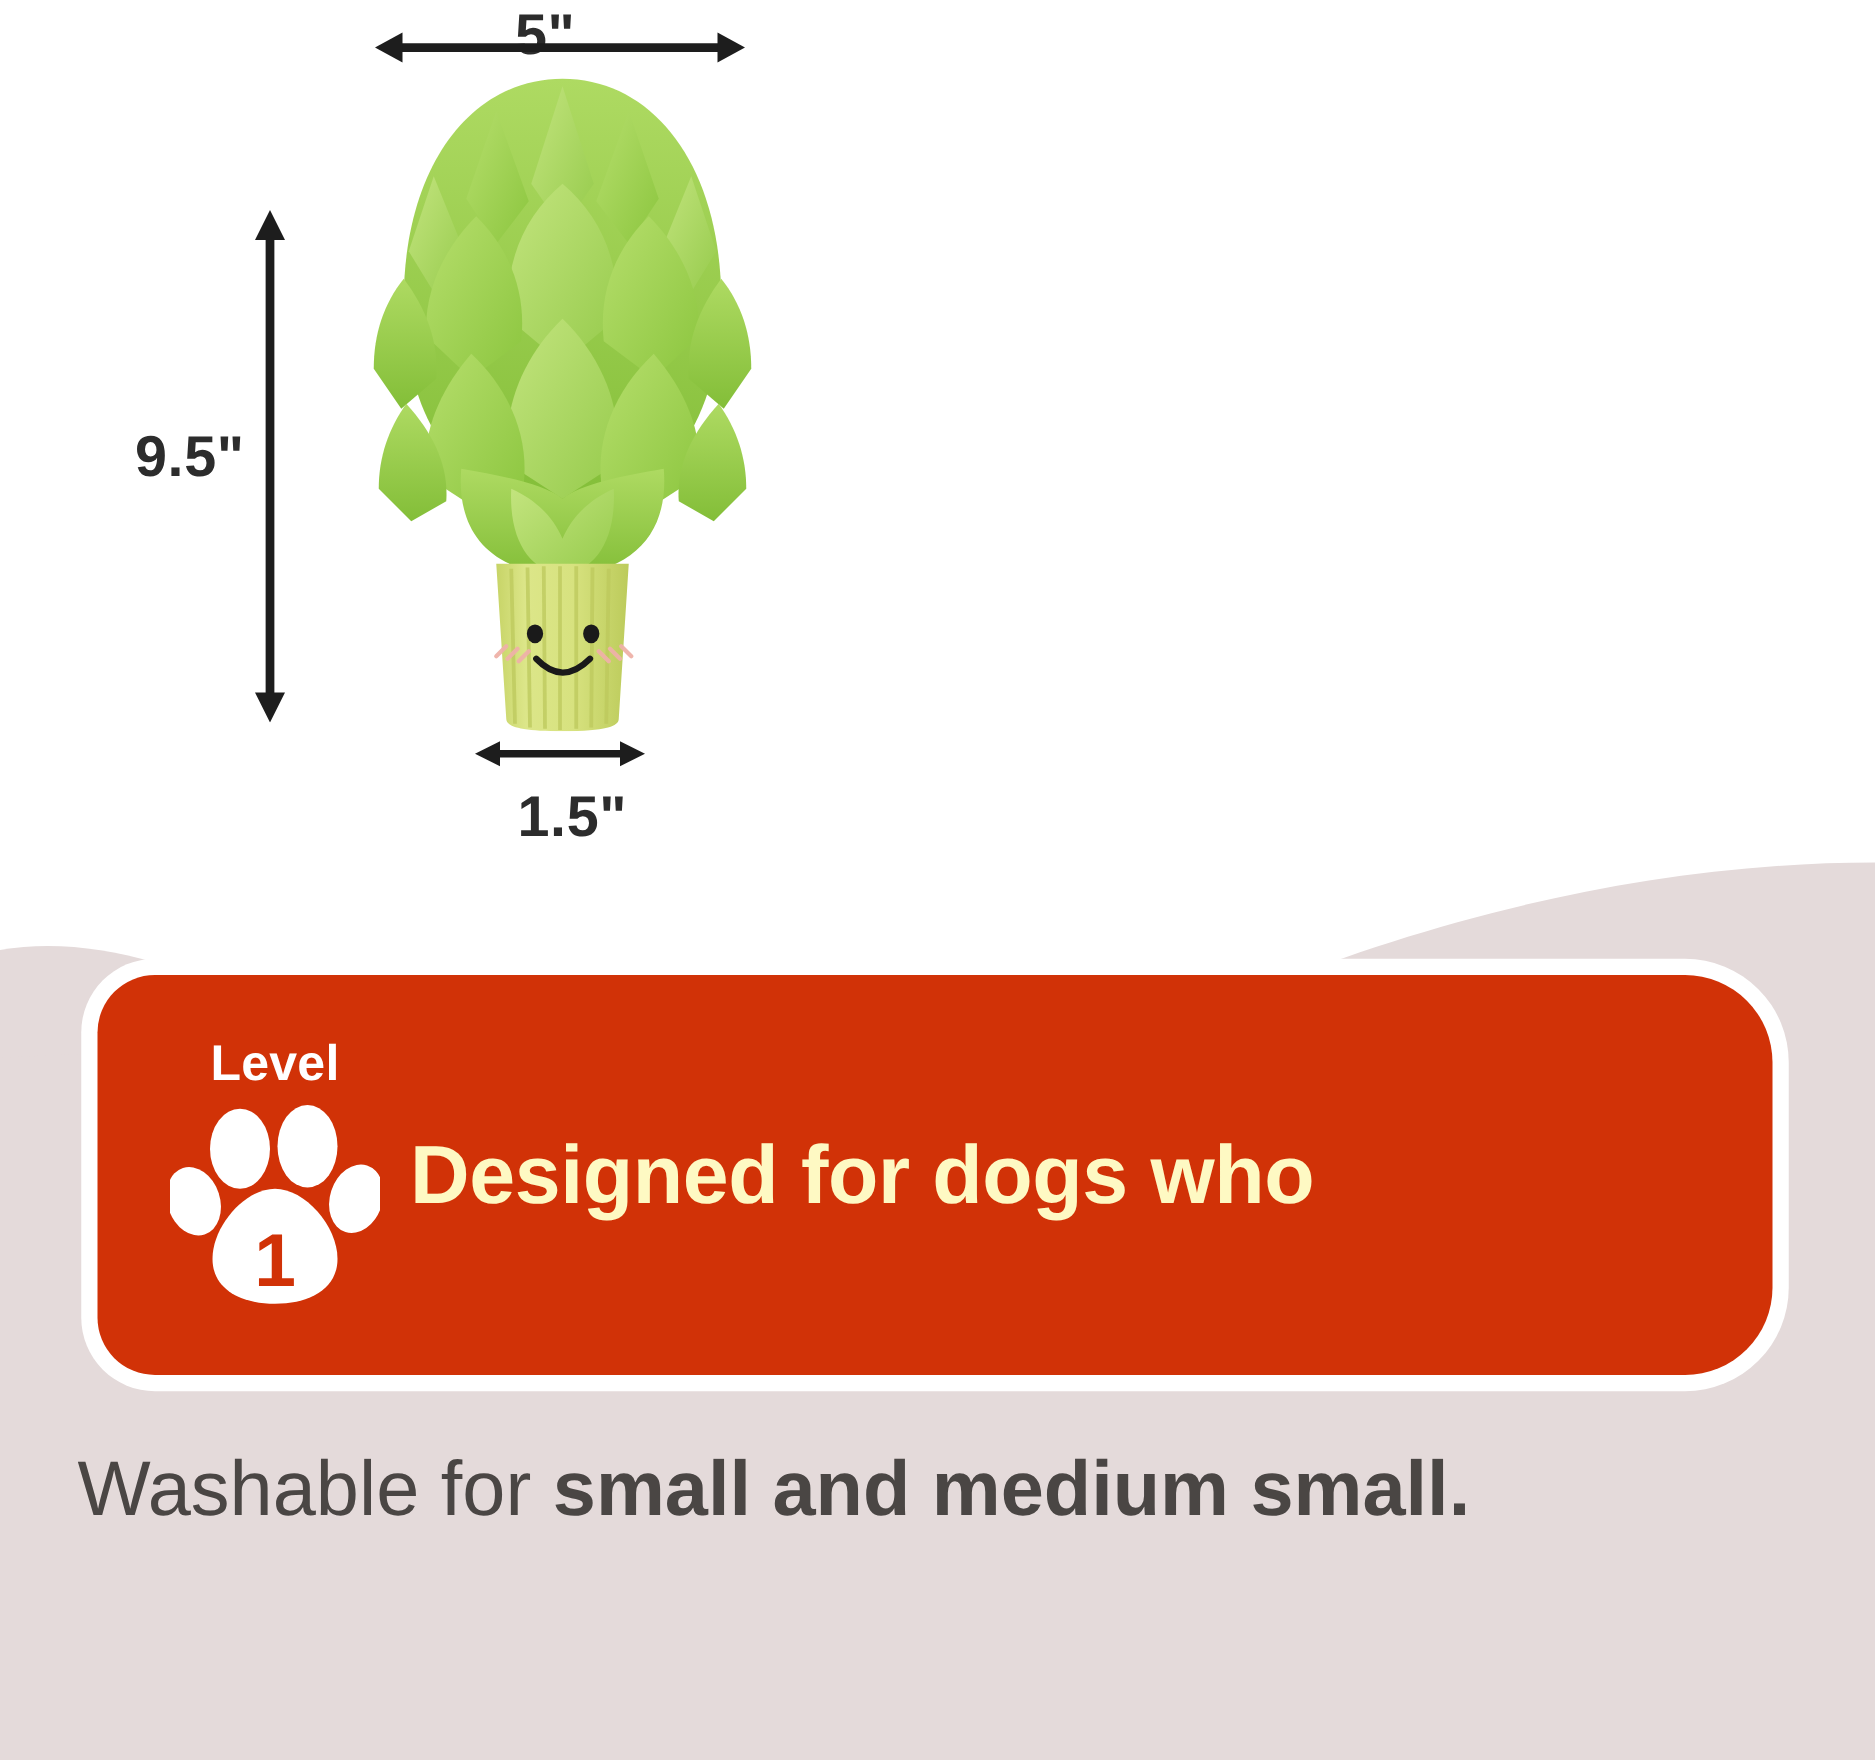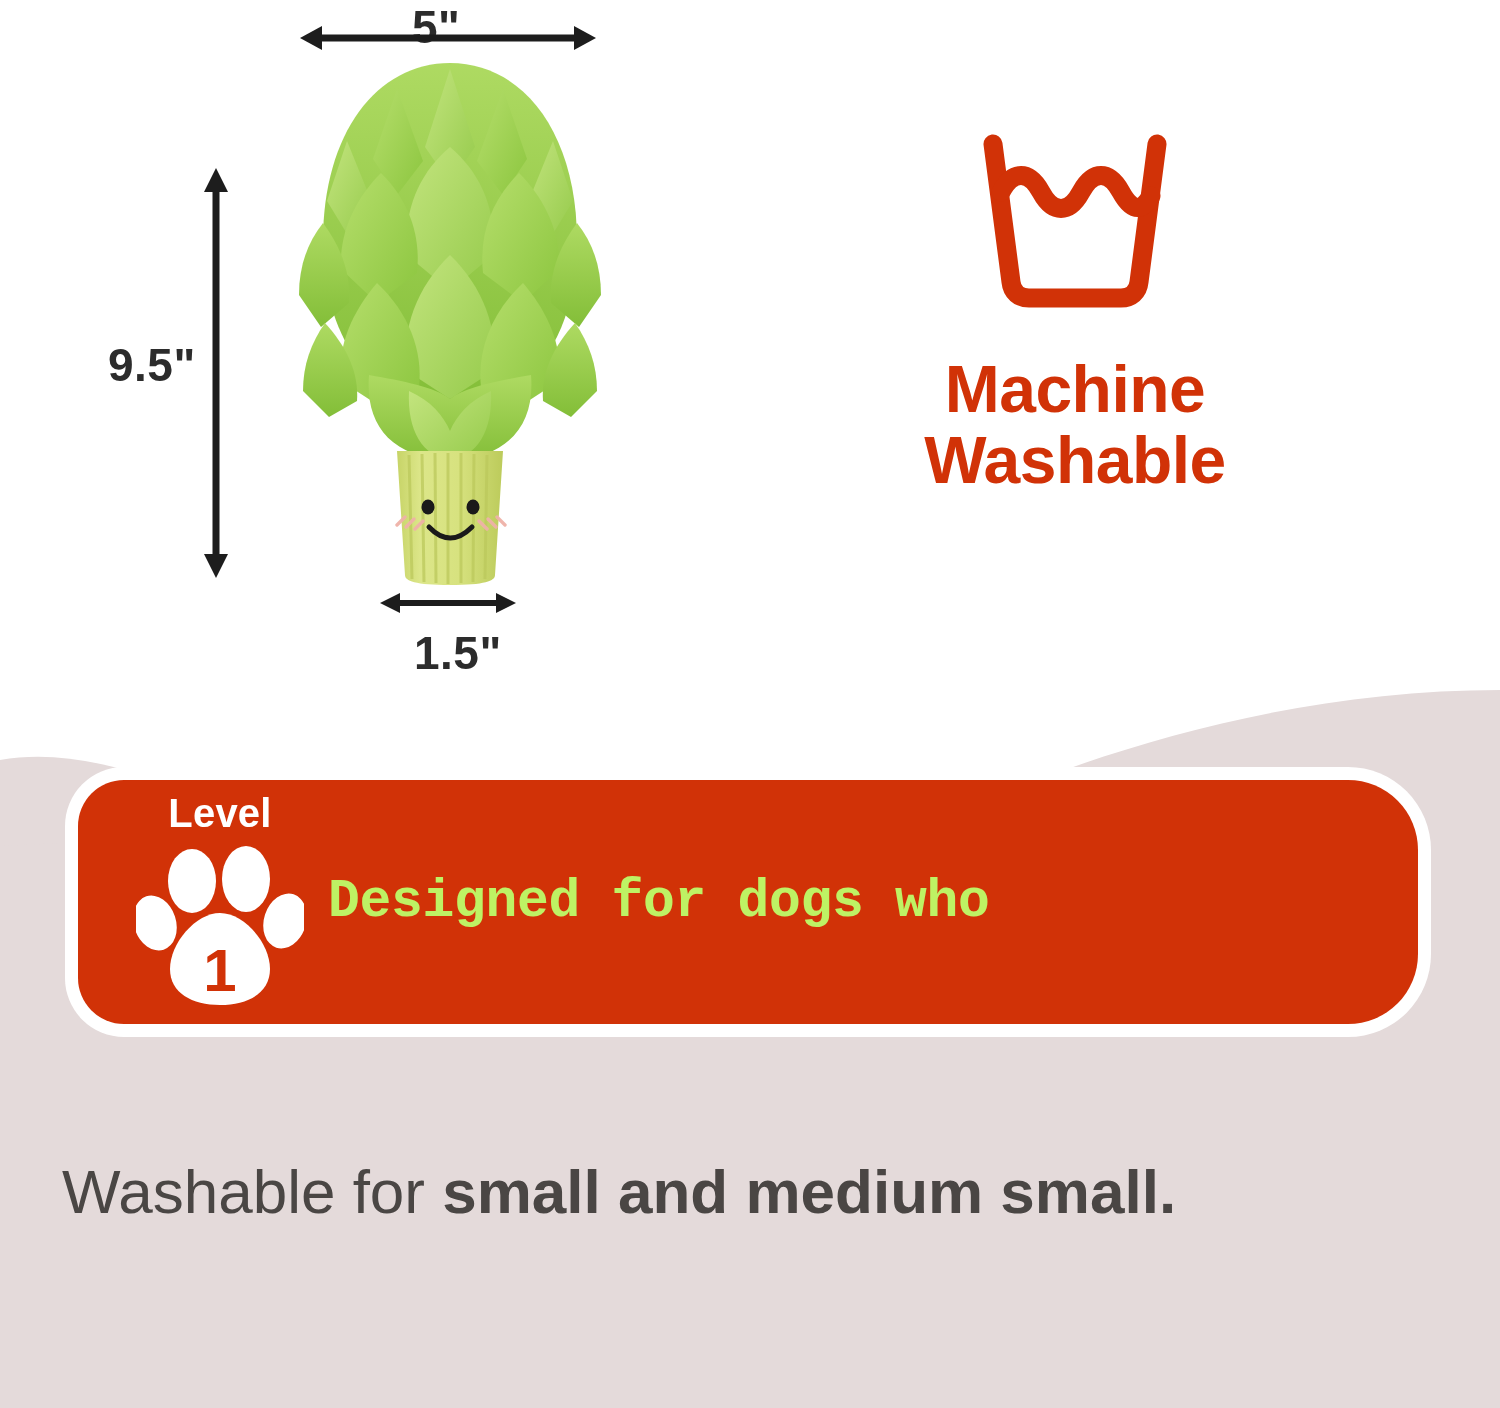--- a/index.html
+++ b/index.html
@@ -91,21 +91,21 @@
     line-height: 1.08;
     letter-spacing: -0.5px;
   }
 
   
   .banner-wrap {
     position: absolute;
     left: 78px;
     top: 780px;
     width: 1340px;
-    height: 244px;
+    height: 320px;
     z-index: 6;
   }
   .banner {
     position: absolute;
     inset: 0;
     background: #D13207;
     border-radius: 46px 70px 70px 46px;
     box-shadow: 0 0 0 13px #ffffff;
     display: flex;
     align-items: center;
@@ -123,27 +123,26 @@
   .badge-label {
     color: #ffffff;
     font-weight: 700;
     font-size: 40px;
     line-height: 1;
     margin-bottom: 6px;
     letter-spacing: 0.2px;
   }
   .paw-svg { width: 168px; height: 172px; display: block; }
   .banner-text {
-    color: #bef264;
+    color: #fef9c3;
     font-weight: 700;
-    font-size: 53px;
+    font-size: 66px;
     line-height: 1.30;
     letter-spacing: -0.3px;
     padding-right: 40px;
-    font-family: Liberation Mono, monospace;
   }
 
   
   .caption {
     position: absolute;
     left: 62px;
     top: 1158px;
     width: 1400px;
     z-index: 5;
     color: #4a4644;
@@ -278,32 +277,20 @@
         </g>
         <g stroke="#EFB2A8" stroke-width="3.4" stroke-linecap="round" opacity="0.95">
           <line x1="194" y1="466" x2="202" y2="474"></line>
           <line x1="203" y1="464" x2="211" y2="472"></line>
           <line x1="212" y1="462" x2="220" y2="470"></line>
         </g>
       </g>
     </svg>
   </div>
 
-  <div class="wash-block">
-    <svg class="wash-icon" viewBox="0 0 196 180">
-      <path d="M16 14 L34 152 C35 162 42 168 52 168 L144 168
-               C154 168 161 162 162 152 L180 14" fill="none" stroke="#D13207" stroke-width="19" stroke-linecap="round" stroke-linejoin="round"></path>
-      <path d="M24 62 C36 40 52 40 64 62 C76 84 92 84 104 62
-               C116 40 132 40 144 62 C156 84 166 80 174 66" fill="none" stroke="#D13207" stroke-width="19" stroke-linecap="round" stroke-linejoin="round"></path>
-    </svg>
-    <div class="wash-text">
-      <div>Machine</div>
-      <div>Washable</div>
-    </div>
-  </div>
 
   <div class="banner-wrap">
     <div class="banner">
 
       <div class="badge">
         <div class="badge-label">Level</div>
         <svg class="paw-svg" viewBox="0 0 168 172">
           <ellipse cx="56" cy="42" rx="24" ry="32" fill="#ffffff"></ellipse>
           <ellipse cx="110" cy="40" rx="24" ry="33" fill="#ffffff"></ellipse>
           <ellipse cx="19" cy="84" rx="21" ry="28" fill="#ffffff" transform="rotate(-18 19 84)"></ellipse>

